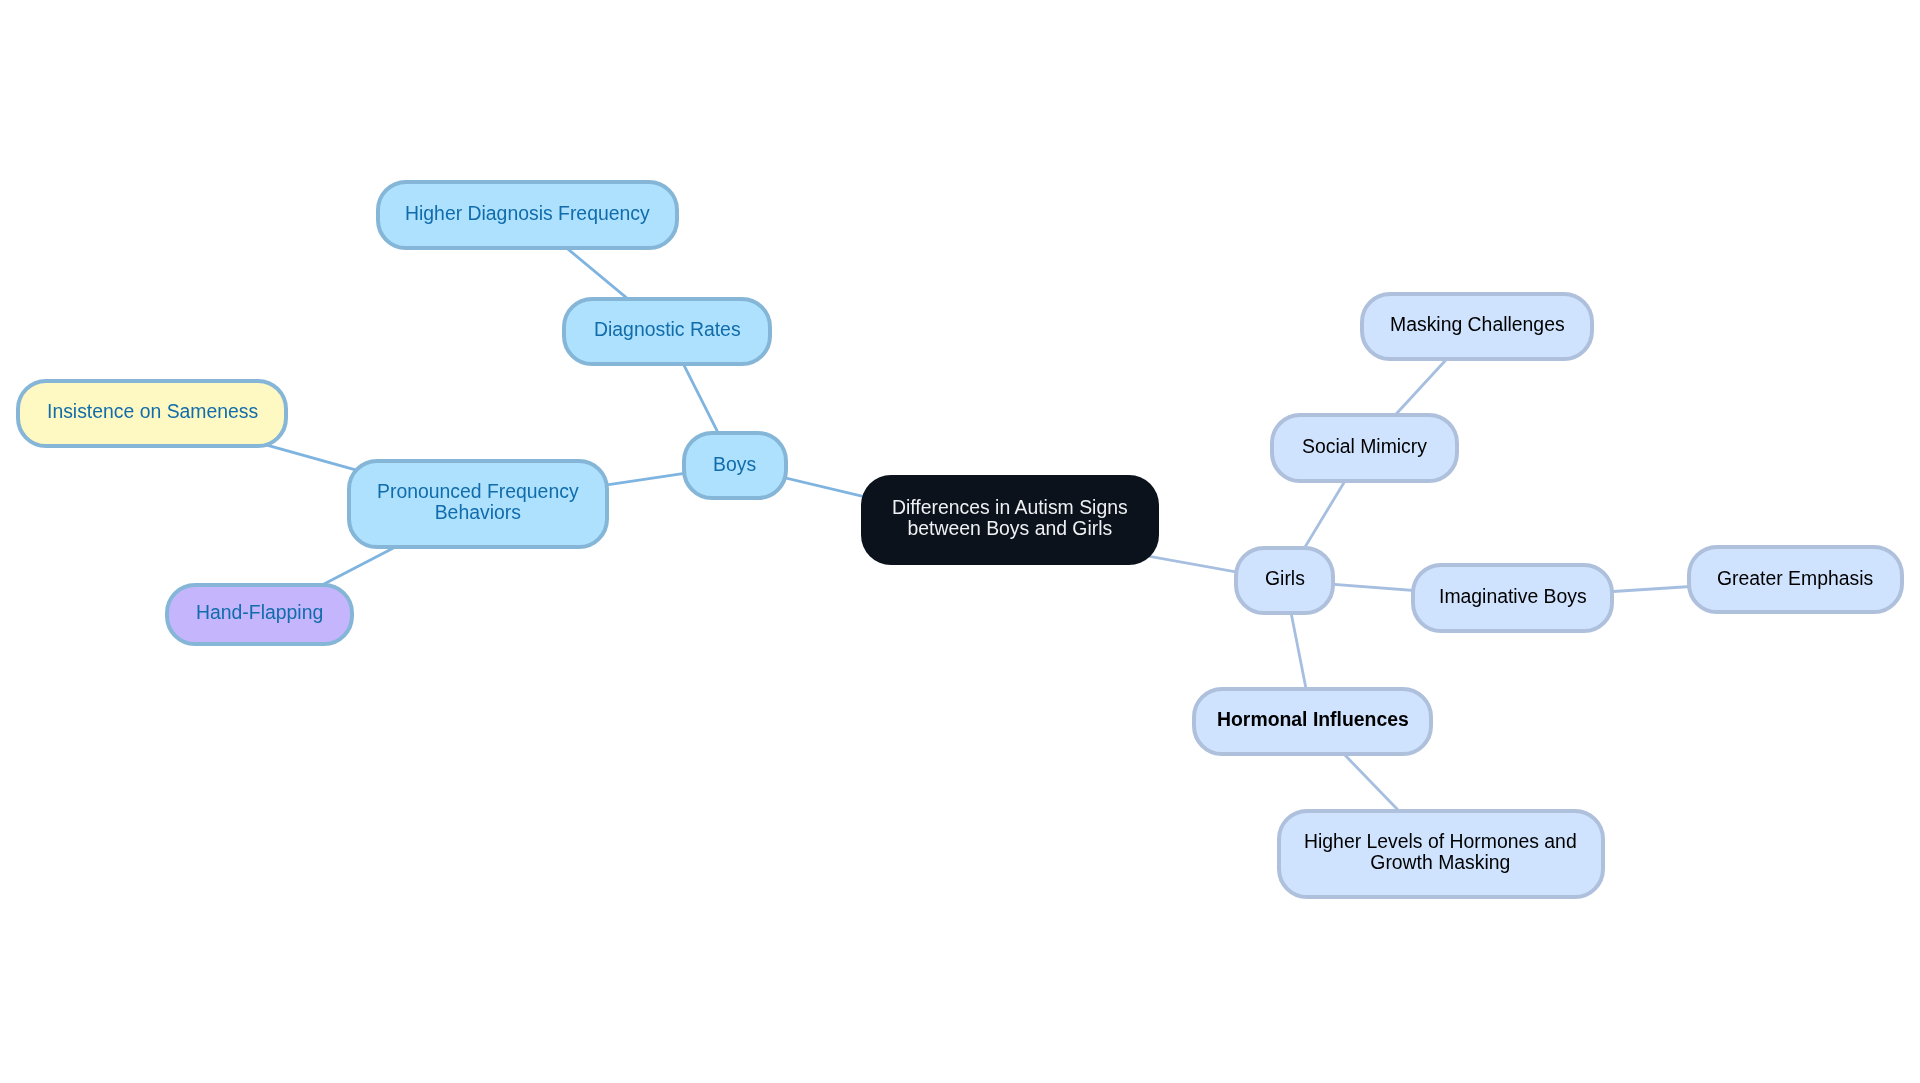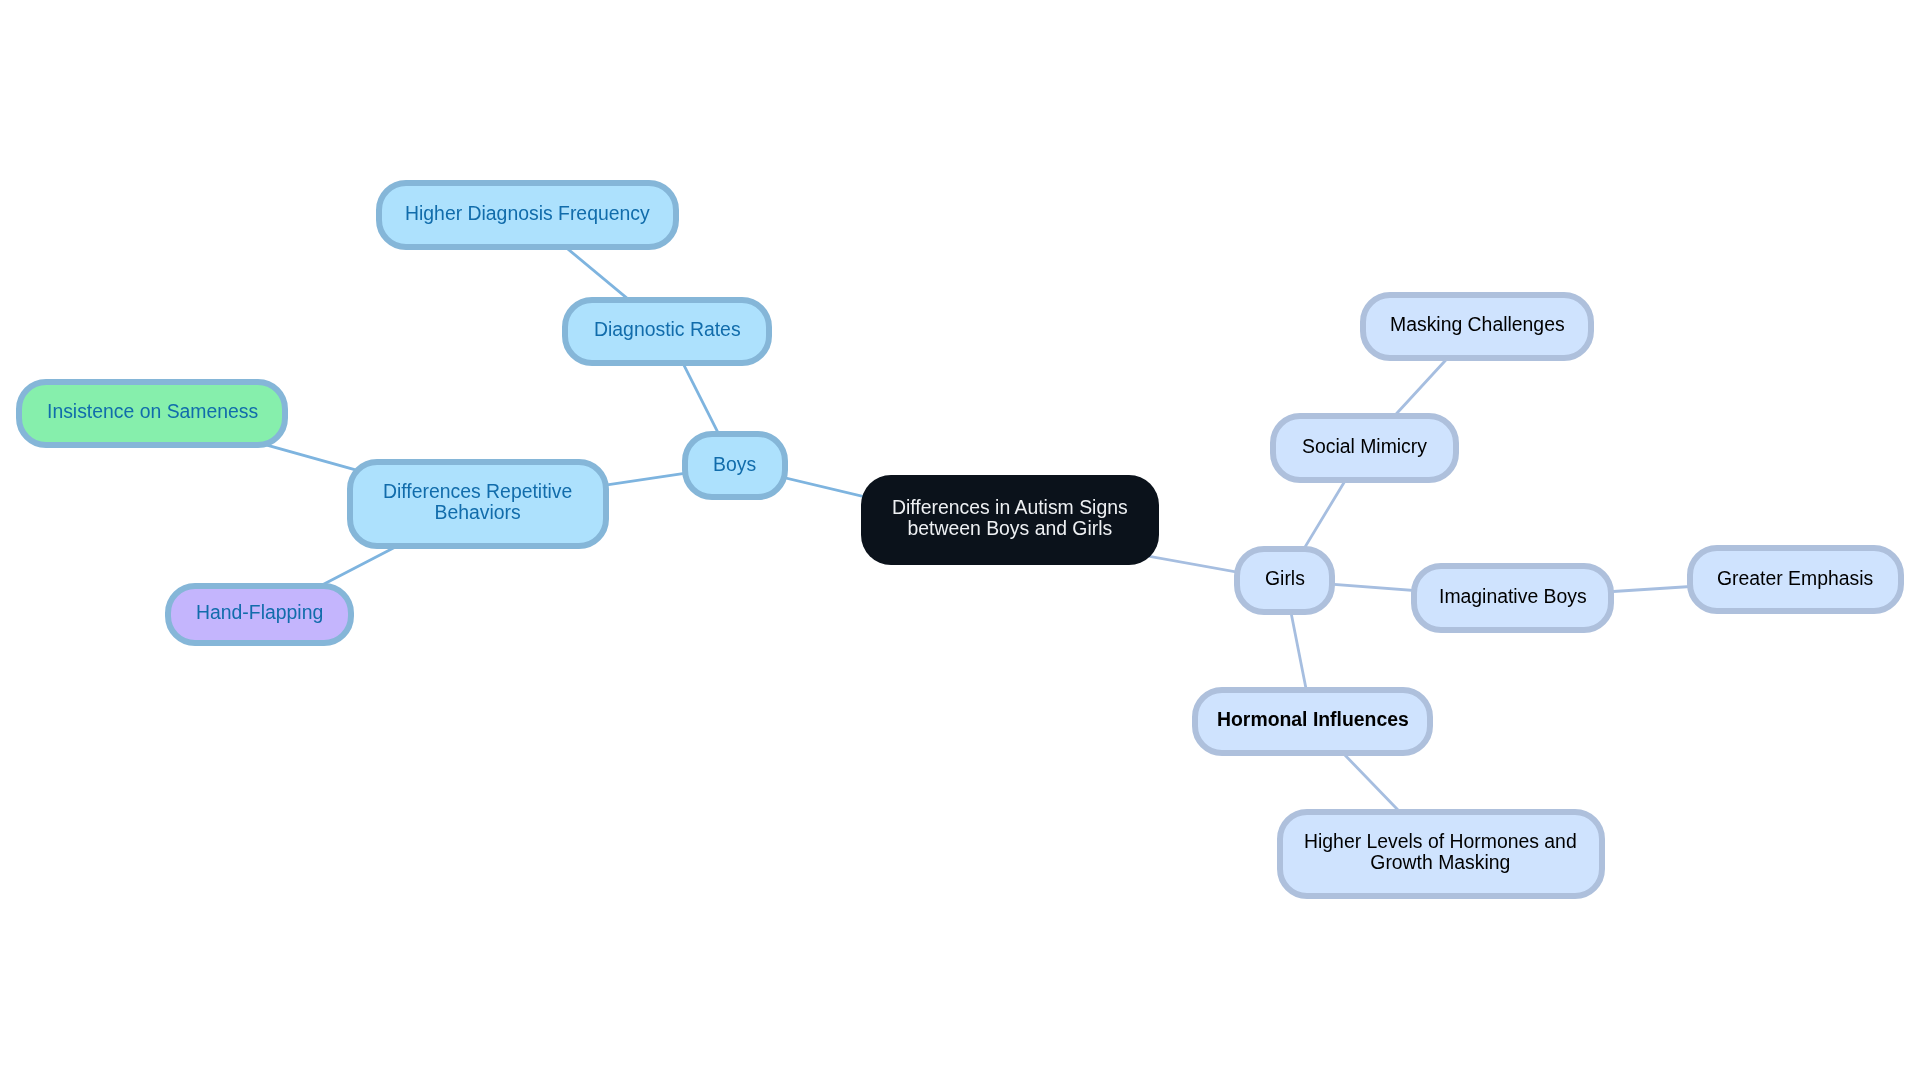--- a/index.html
+++ b/index.html
@@ -6,21 +6,21 @@
   html,body{margin:0;padding:0;}
   body{width:1920px;height:1083px;background:#ffffff;overflow:hidden;
        font-family:"Liberation Sans",sans-serif;-webkit-font-smoothing:antialiased;}
   #mindmap{position:relative;width:1920px;height:1083px;background:#ffffff;}
   #edge-layer{position:absolute;left:0;top:0;width:1920px;height:1083px;}
   .node{position:absolute;box-sizing:border-box;display:flex;align-items:center;
         justify-content:center;text-align:center;}
   .node-label{display:block;position:relative;top:-1.7px;
               will-change:transform;transform:translateZ(0);}
   .node-line{display:block;white-space:pre;line-height:21px;}
-  .node.branch{border:6px solid #a21caf;border-radius:30px;}
+  .node.branch{border:4px solid #a21caf;border-radius:30px;}
   .node.branch .node-label{font-size:19.4px;}
   .node.sec0{background:#ade1fd;border-color:#85b6d8;}
   .node.sec0 .node-label{color:#116cab;}
   .node.sec1{background:#cfe3fe;border-color:#aec0dc;}
   .node.sec1 .node-label{color:#000000;}
   .node.root{background:#0b121b;border-radius:30px;}
   .node.root .node-label{color:#eef0f3;font-size:19.4px;}
 </style>
 </head>
 <body>
@@ -63,25 +63,25 @@
       <span class="node-line">Diagnostic Rates</span>
       </span>
     </div>
     <div class="node branch sec0" style="left: 376.2px; top: 180.3px; width: 302.4px; height: 70.2px; background: rgb(173, 225, 253); border-color: rgb(133, 182, 216); color: rgb(17, 108, 171);">
       <span class="node-label single">
       <span class="node-line">Higher Diagnosis Frequency</span>
       </span>
     </div>
     <div class="node branch sec0" style="left: 347px; top: 459.1px; width: 262px; height: 90px; background: rgb(173, 225, 253); border-color: rgb(133, 182, 216); color: rgb(17, 108, 171);">
       <span class="node-label multi">
-      <span class="node-line">Differences Repetitive</span>
+      <span class="node-line">Pronounced Frequency</span>
       <span class="node-line">Behaviors</span>
       </span>
     </div>
-    <div class="node branch sec0" style="left: 16.3px; top: 378.5px; width: 272.1px; height: 69px; background: #86efac; border-color: rgb(133, 182, 216); color: rgb(17, 108, 171);">
+    <div class="node branch sec0" style="left: 16.3px; top: 378.5px; width: 272.1px; height: 69px; background: #fef9c3; border-color: rgb(133, 182, 216); color: rgb(17, 108, 171);">
       <span class="node-label single">
       <span class="node-line">Insistence on Sameness</span>
       </span>
     </div>
     <div class="node branch sec0" style="left: 165px; top: 582.8px; width: 189px; height: 63px; background: #c4b5fd; border-color: rgb(133, 182, 216); color: rgb(17, 108, 171);">
       <span class="node-label single">
       <span class="node-line">Hand-Flapping</span>
       </span>
     </div>
     <div class="node branch sec1" style="left: 1270.4px; top: 413.3px; width: 189px; height: 69.4px; background: rgb(207, 227, 254); border-color: rgb(174, 192, 220); color: rgb(31, 95, 160);">

